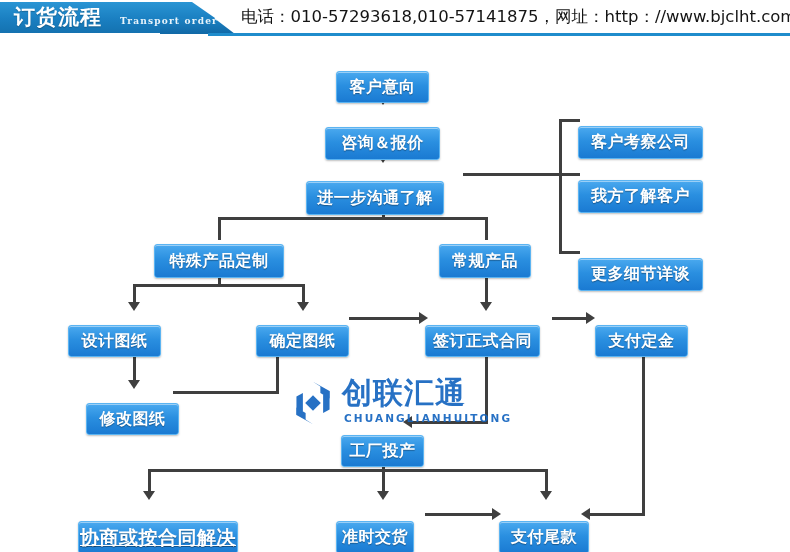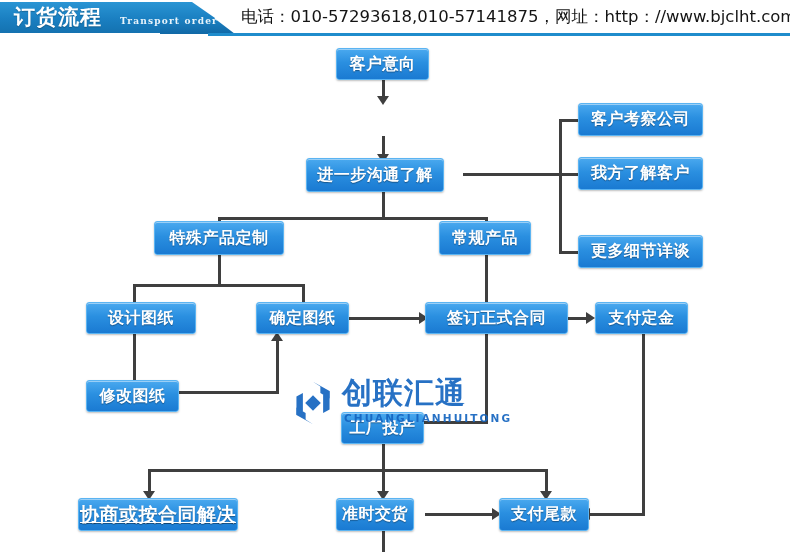--- a/index.html
+++ b/index.html
@@ -59,20 +59,21 @@
     border-radius:3px;
     box-shadow:0 1px 2px rgba(0,0,0,.25), inset 0 1px 0 rgba(255,255,255,.45);
     color:#ffffff;
     font-family:"DejaVu Serif","Liberation Serif",serif;
     font-weight:bold;
     font-size:16px;
     display:flex;align-items:center;justify-content:center;
     text-shadow:0 1px 1px rgba(0,0,0,.35);
     white-space:nowrap;
     letter-spacing:0.5px;
+    margin-top:23px;
   }
   .node.sm{font-size:19px;text-decoration:underline;}
 
   
   .ln{position:absolute;background:#3f3f3f;}
   .ln.h{height:3px;}
   .ln.v{width:3px;}
   .arw{position:absolute;width:0;height:0;}
   .arw.down{border-left:6px solid transparent;border-right:6px solid transparent;border-top:9px solid #3f3f3f;}
   .arw.up{border-left:6px solid transparent;border-right:6px solid transparent;border-bottom:9px solid #3f3f3f;}
@@ -168,38 +169,39 @@
     <div class="ln v" style="left:545px;top:429px;height:23px;"></div>
     <div class="arw down" style="left:540px;top:451px;"></div>
 
     <div class="ln h" style="left:425px;top:473px;width:73px;"></div>
     <div class="arw right" style="left:492px;top:468px;"></div>
 
     <div class="ln v" style="left:382px;top:490px;height:22px;"></div>
 
     <div class="node" style="left:336px;top:8px;width:93px;height:32px;">客户意向</div>
 
+    <div class="node" style="left:325px;top:64px;width:115px;height:33px;">咨询＆报价</div>
 
     <div class="node" style="left:306px;top:118px;width:138px;height:34px;">进一步沟通了解</div>
 
     <div class="node" style="left:578px;top:63px;width:125px;height:33px;">客户考察公司</div>
 
     <div class="node" style="left:578px;top:117px;width:125px;height:33px;">我方了解客户</div>
 
     <div class="node" style="left:578px;top:195px;width:125px;height:33px;">更多细节详谈</div>
 
     <div class="node" style="left:154px;top:181px;width:130px;height:34px;">特殊产品定制</div>
 
     <div class="node" style="left:439px;top:181px;width:92px;height:34px;">常规产品</div>
 
-    <div class="node" style="left:86px;top:262px;width:110px;height:32px;text-align:center;">设计图纸</div>
+    <div class="node" style="left:68px;top:262px;width:93px;height:32px;text-align:center;">设计图纸</div>
 
     <div class="node" style="left:256px;top:262px;width:93px;height:32px;">确定图纸</div>
 
-    <div class="node" style="left:425px;top:262px;width:143px;height:32px;">签订正式合同</div>
+    <div class="node" style="left:425px;top:262px;width:115px;height:32px;">签订正式合同</div>
 
     <div class="node" style="left:595px;top:262px;width:93px;height:32px;">支付定金</div>
 
     <div class="node" style="left:86px;top:340px;width:93px;height:32px;">修改图纸</div>
 
     <div class="node" style="left:341px;top:372px;width:83px;height:32px;">工厂投产</div>
 
     <div class="node sm" style="left:78px;top:458px;width:160px;height:33px;">协商或按合同解决</div>
 
     <div class="node" style="left:336px;top:458px;width:78px;height:33px;">准时交货</div>

